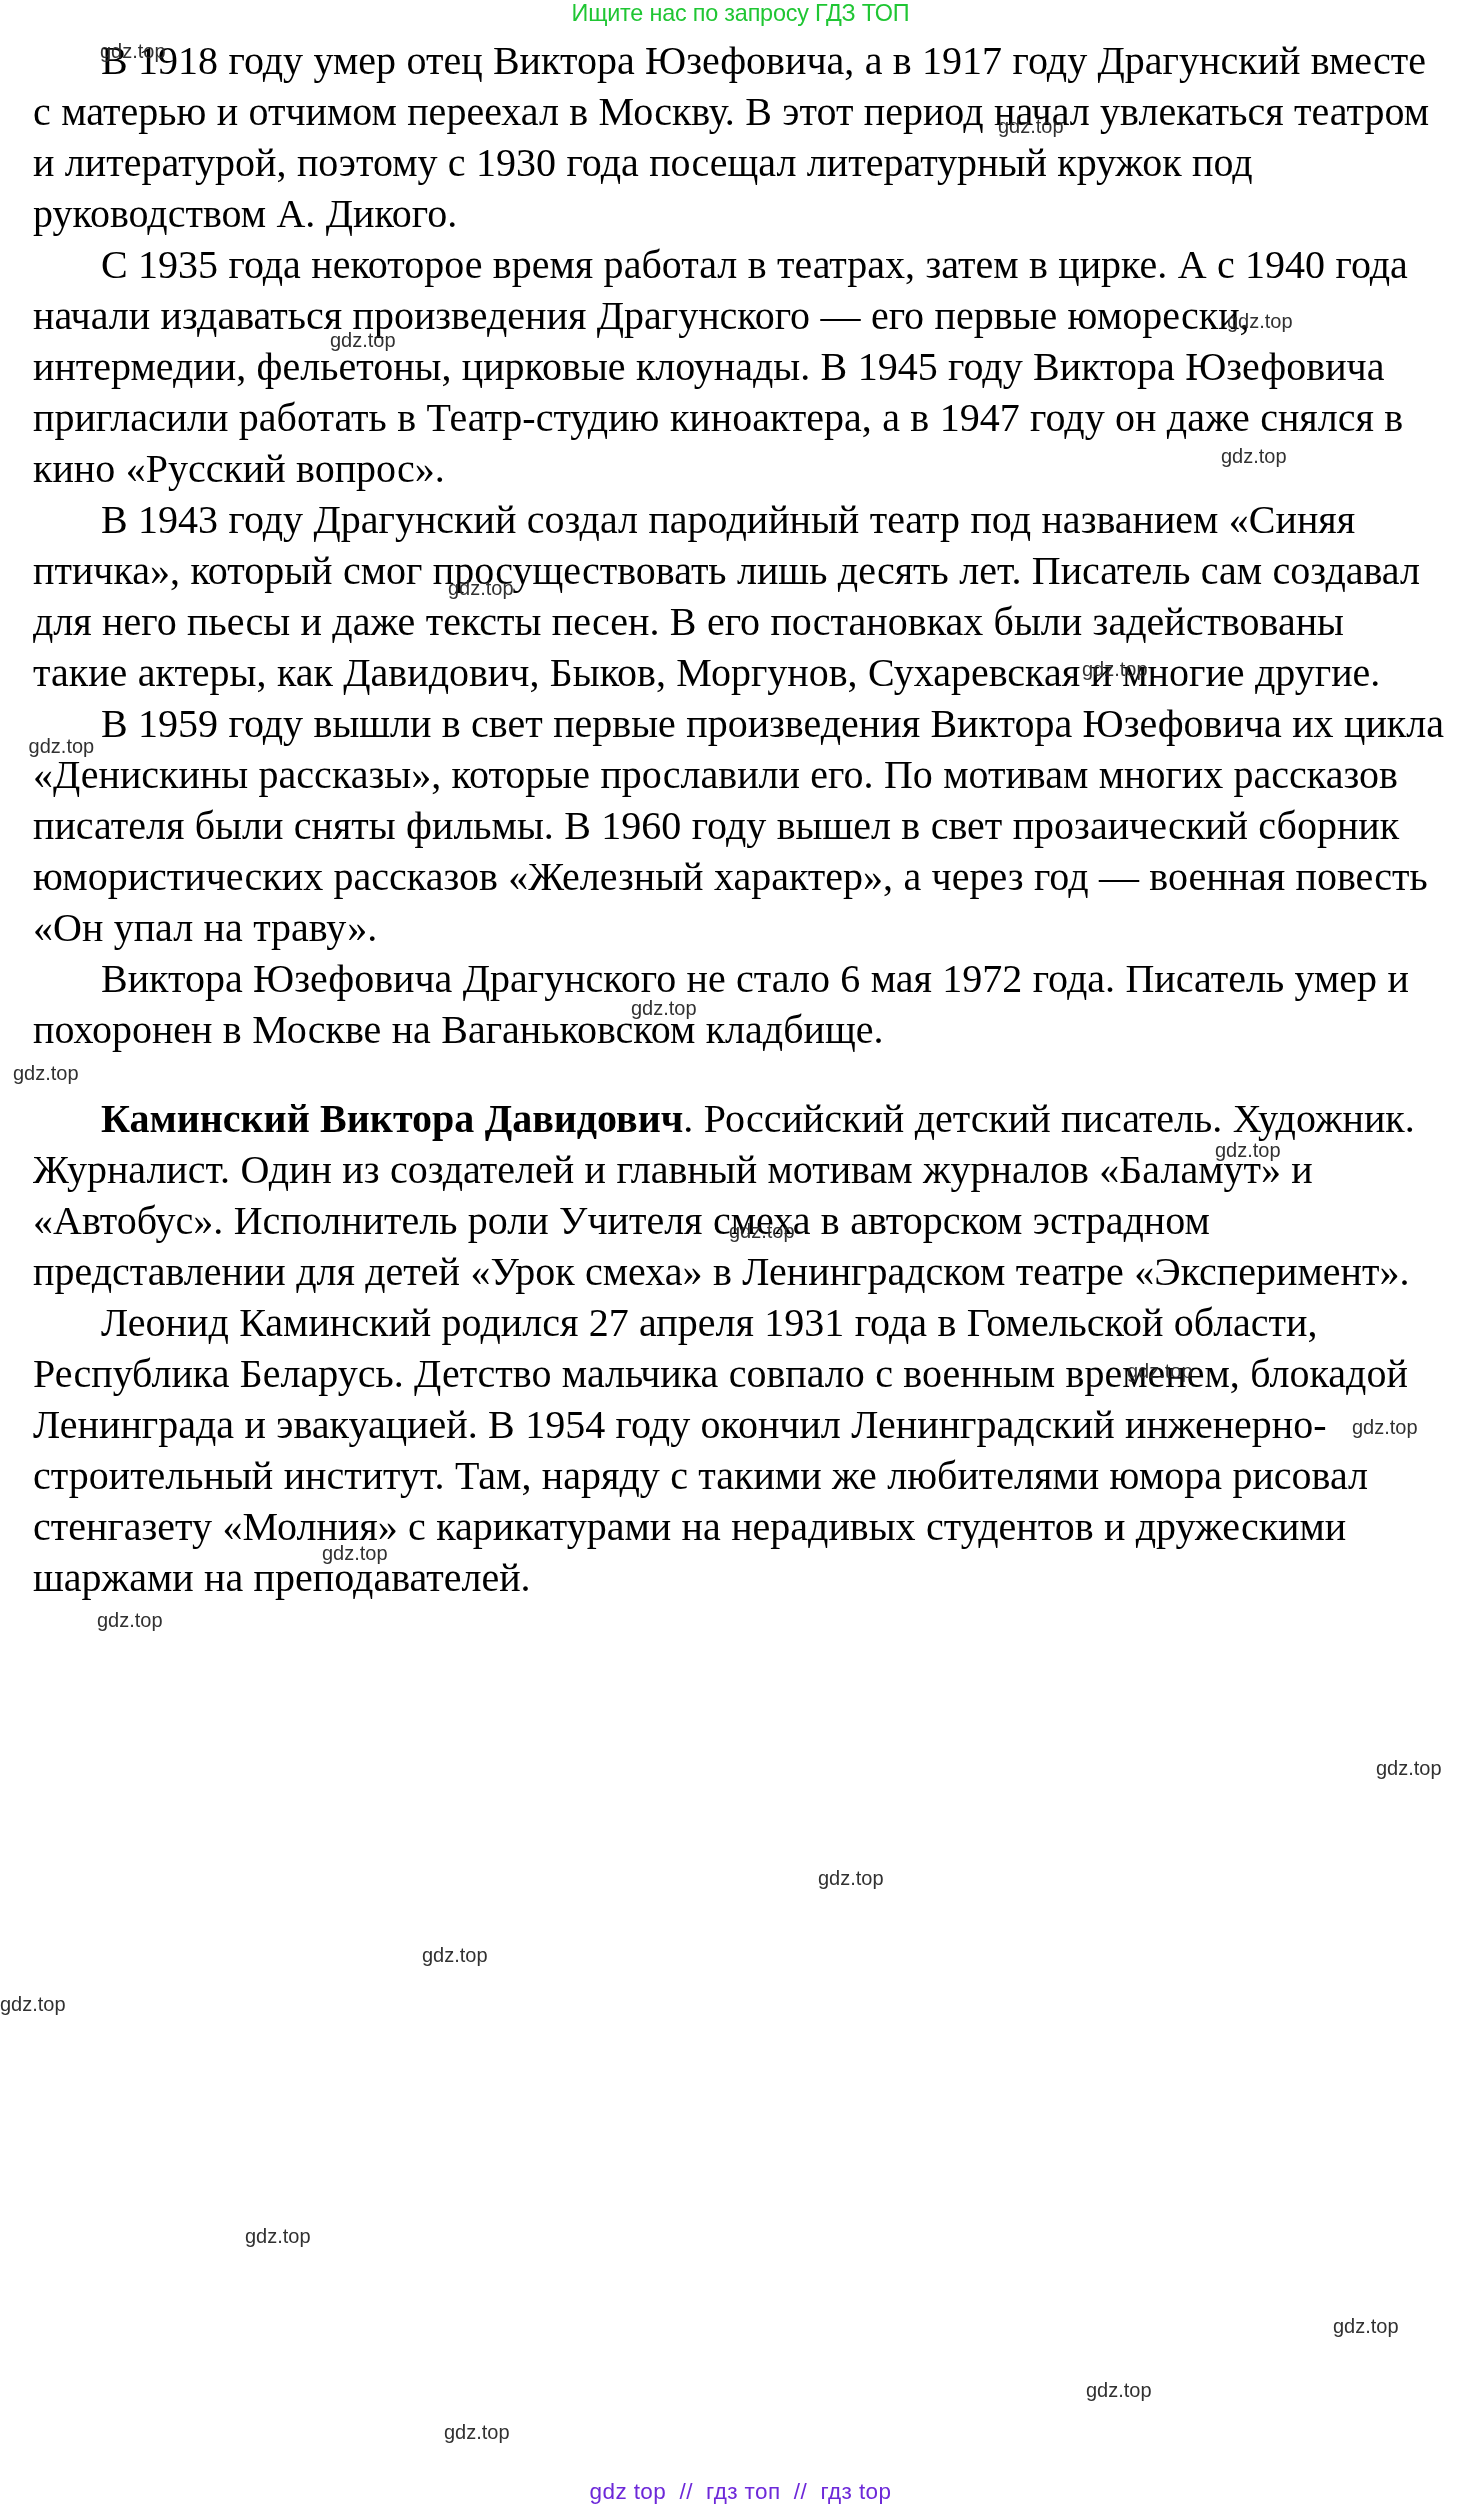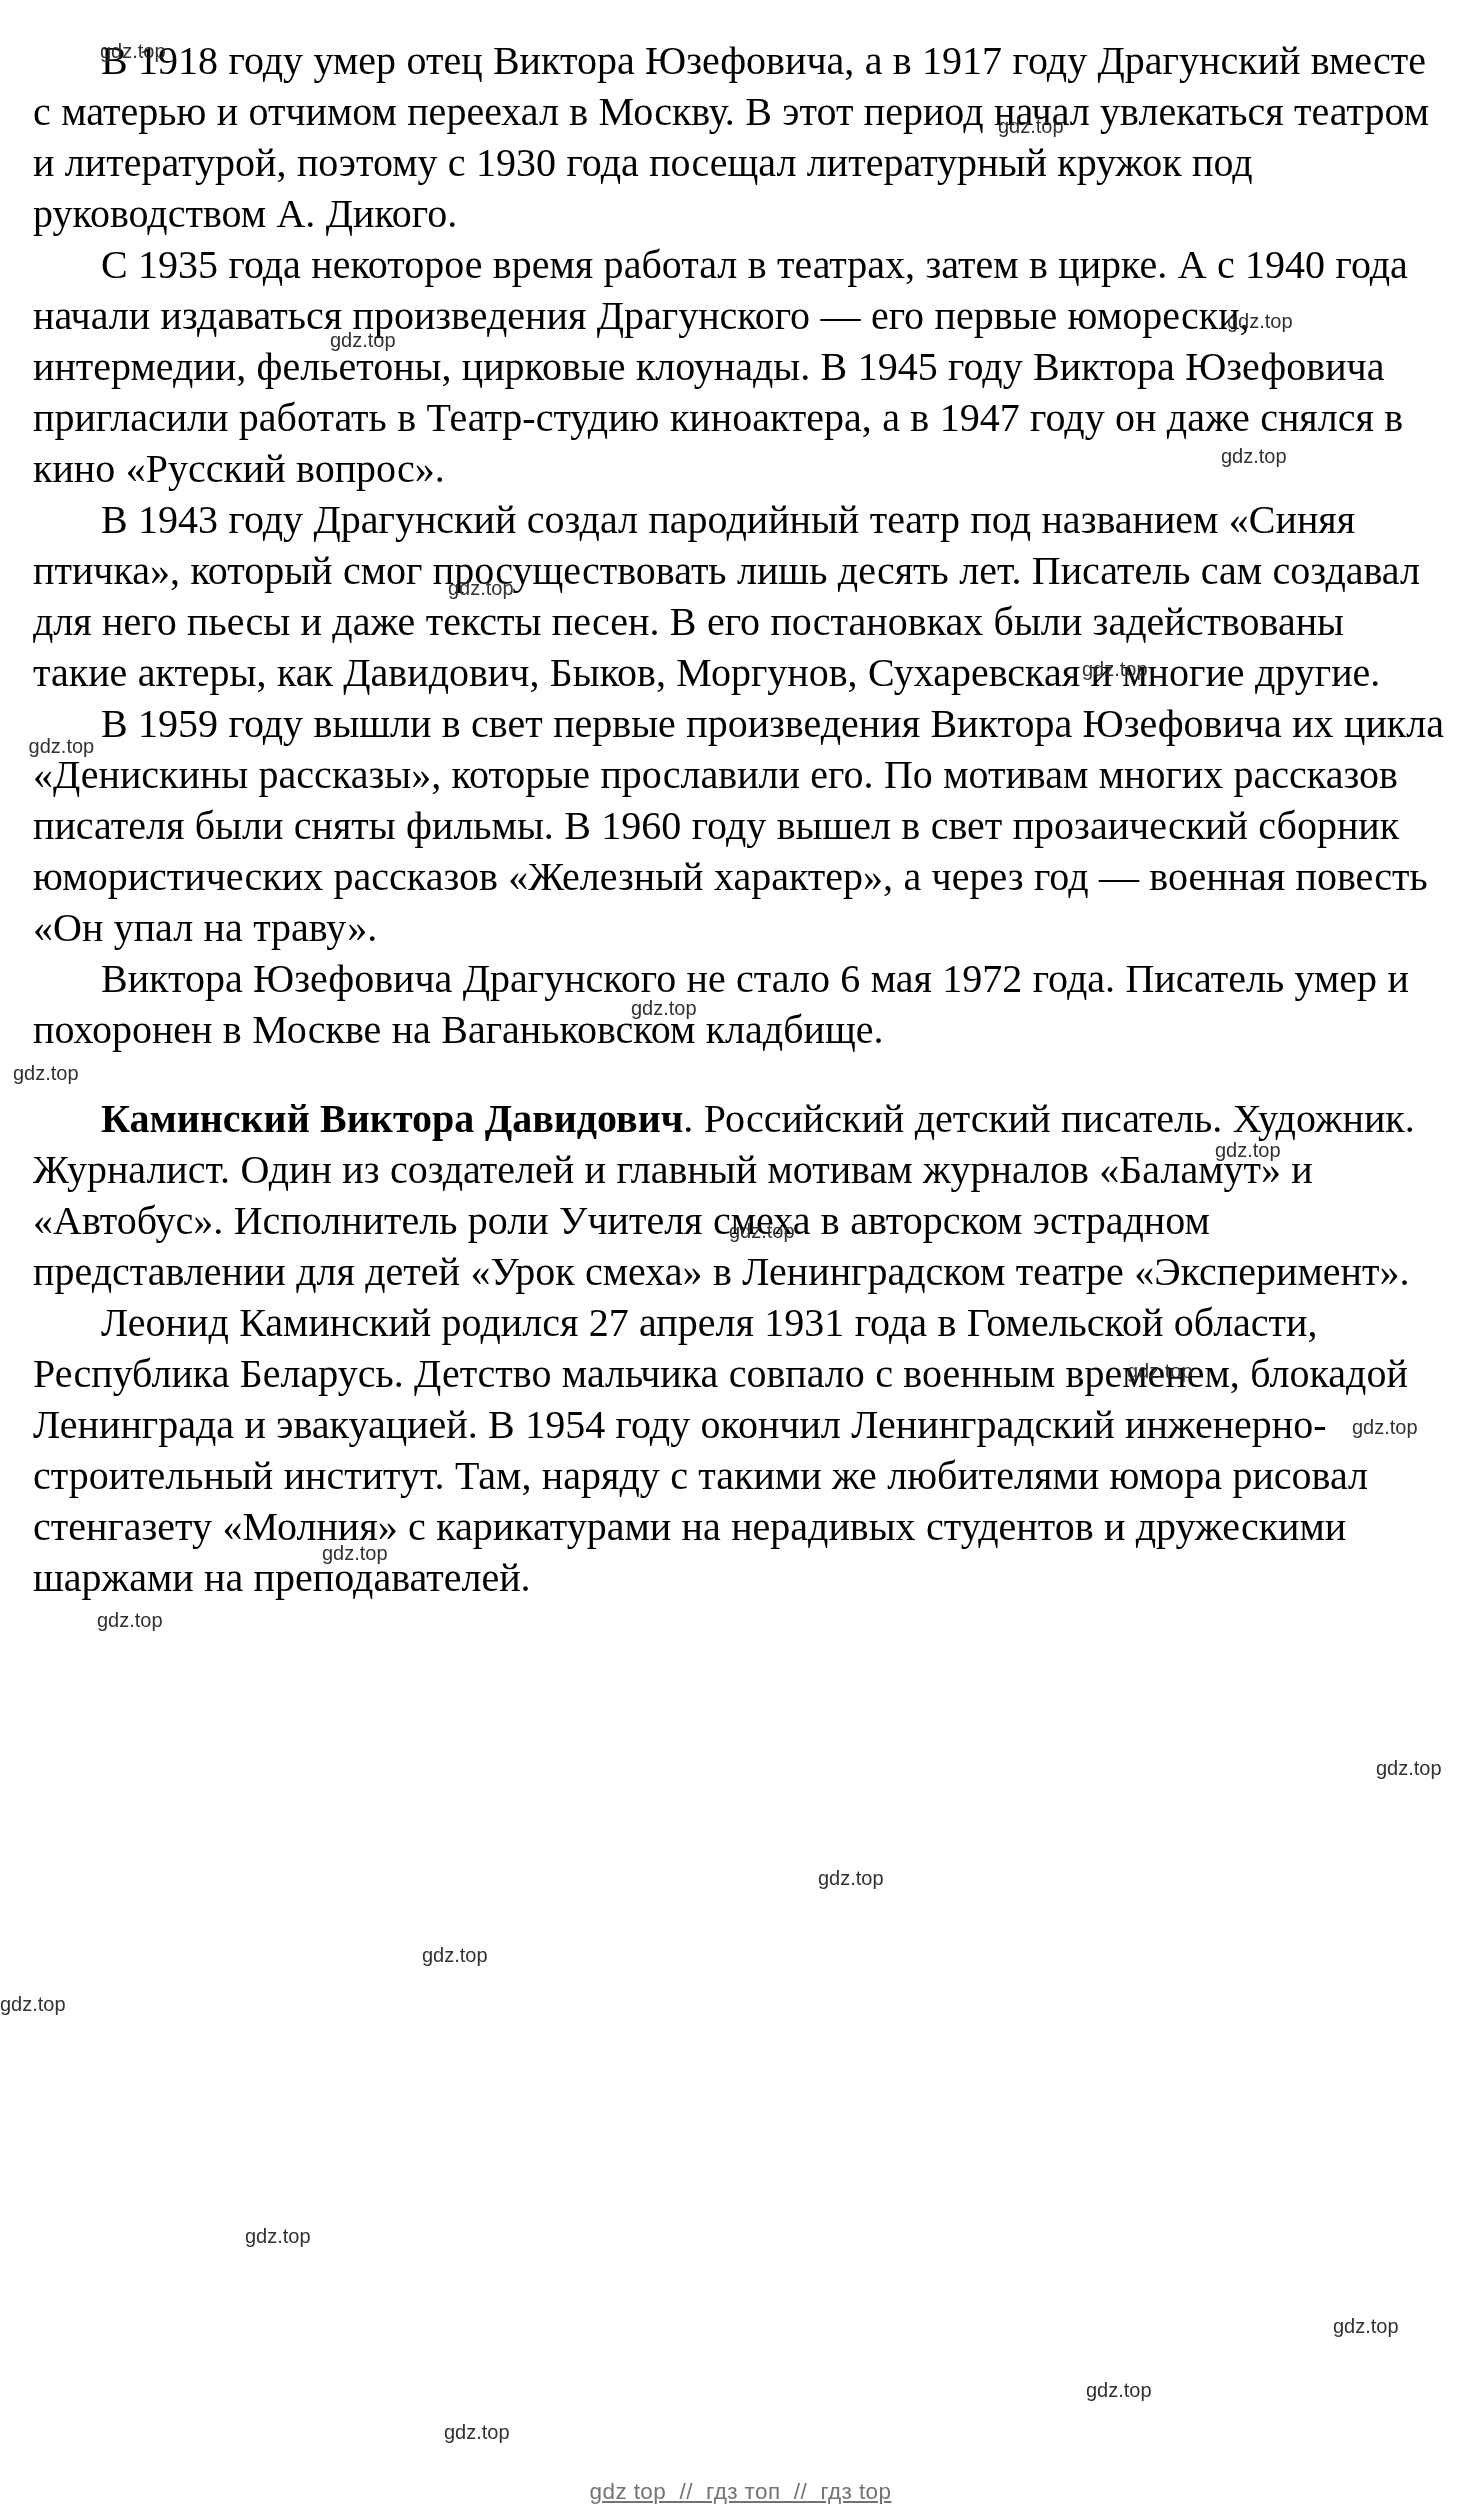--- a/index.html
+++ b/index.html
@@ -94,20 +94,23 @@
     white-space: nowrap;
     opacity: 0.97;
     pointer-events: none;
   }
 </style>
 </head>
 <body>
 
 <div class="page">
 
+  <div class="topbar">
+    <span class="topbar-text" style="color: rgb(31, 198, 51);">Ищите нас по запросу ГДЗ ТОП</span>
+  </div>
 
   <div class="content">
 
     <p class="para"><span class="ind"></span><span>В 1918 году умер отец Виктора Юзефовича, а в 1917 году Драгунский вместе с матерью и отчимом переехал в Москву. В этот период начал увлекаться театром и литературой, поэтому с 1930 года посещал литературный кружок под руководством А. Дикого.</span></p>
 
     <p class="para"><span class="ind"></span><span>С 1935 года некоторое время работал в театрах, затем в цирке. А с 1940 года начали издаваться произведения Драгунского — его первые юморески, интермедии, фельетоны, цирковые клоунады. В 1945 году Виктора Юзефовича пригласили работать в Театр-студию киноактера, а в 1947 году он даже снялся в кино «Русский вопрос».</span></p>
 
     <p class="para"><span class="ind"></span><span>В 1943 году Драгунский создал пародийный театр под названием «Синяя птичка», который смог просуществовать лишь десять лет. Писатель сам создавал для него пьесы и даже тексты песен. В его постановках были задействованы такие актеры, как Давидович, Быков, Моргунов, Сухаревская и многие другие.</span></p>
 
     <p class="para"><span class="ind"></span><span>В 1959 году вышли в свет первые произведения Виктора Юзефовича их цикла «Денискины рассказы», которые прославили его. По мотивам многих рассказов писателя были сняты фильмы. В 1960 году вышел в свет прозаический сборник юмористических рассказов «Железный характер», а через год — военная повесть «Он упал на траву».</span></p>
@@ -143,17 +146,17 @@
       <span class="wm" style="color: rgb(43, 43, 43); left: 818px; top: 1868px;">gdz.top</span>
       <span class="wm" style="color: rgb(43, 43, 43); left: 422px; top: 1945px;">gdz.top</span>
       <span class="wm" style="color: rgb(43, 43, 43); left: 0px; top: 1994px;">gdz.top</span>
       <span class="wm" style="color: rgb(43, 43, 43); left: 245px; top: 2226px;">gdz.top</span>
       <span class="wm" style="color: rgb(43, 43, 43); left: 1333px; top: 2316px;">gdz.top</span>
       <span class="wm" style="color: rgb(43, 43, 43); left: 1086px; top: 2380px;">gdz.top</span>
       <span class="wm" style="color: rgb(43, 43, 43); left: 444px; top: 2422px;">gdz.top</span>
     </div>
 
   <div class="footer">
-    <span class="footer-text" style="color: #737373; text-decoration: underline;">gdz top  //  гдз топ  //  гдз top</span>
+    <span class="footer-text" style="color: #6d28d9;">gdz top  //  гдз топ  //  гдз top</span>
   </div>
 
 </div>
 
 
 </body></html>

